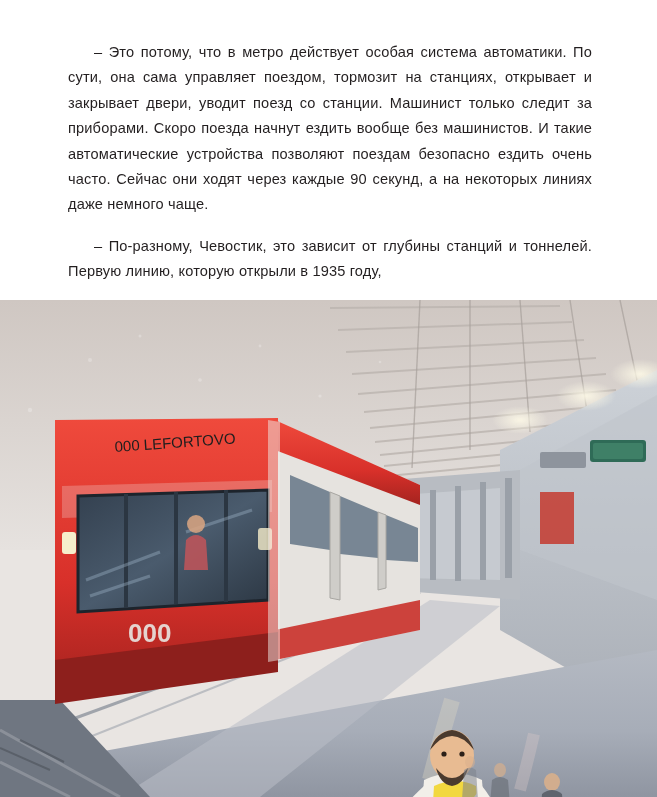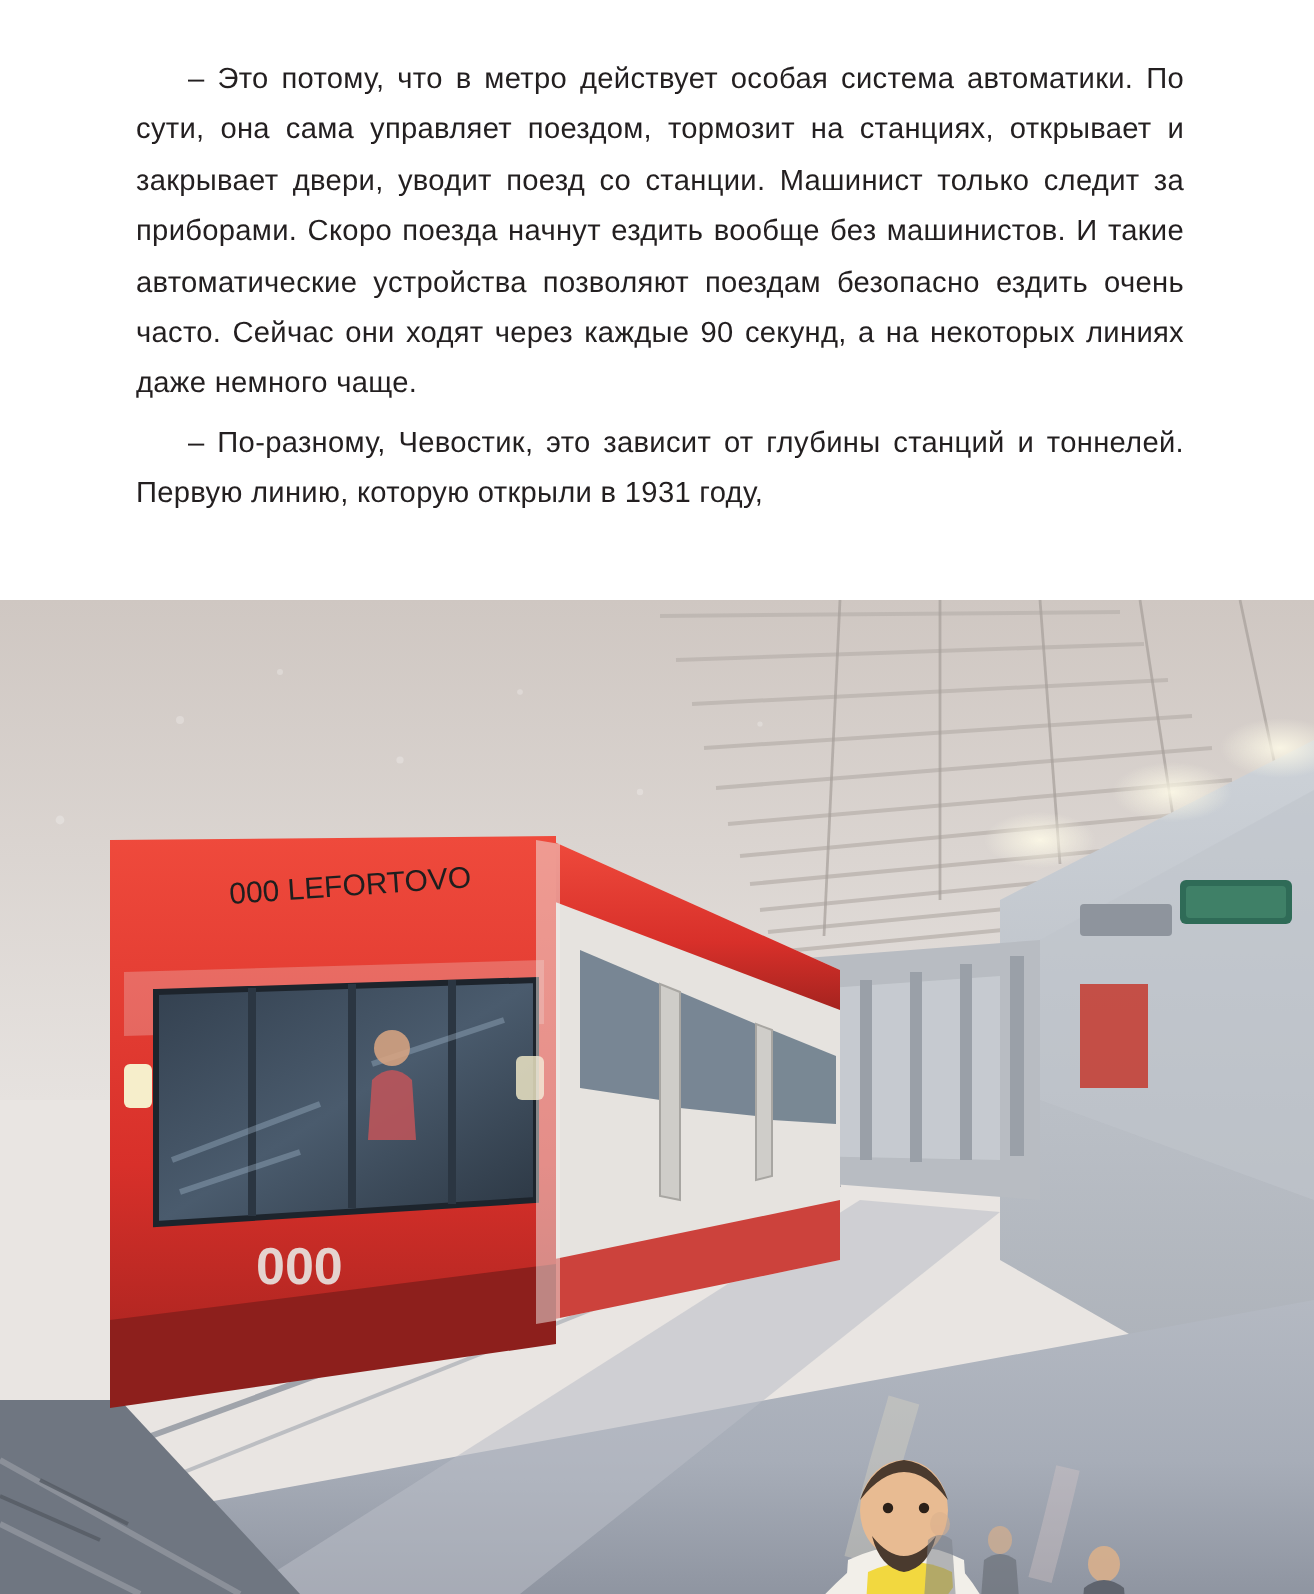--- a/index.html
+++ b/index.html
@@ -27,21 +27,21 @@
     left: 68px;
     top: 24px;
     width: 524px;
     font-size: 14.6px;
     line-height: 25.4px;
     color: #231f20;
     text-align: justify;
     letter-spacing: 0.15px;
   }
   .para {
-    margin: 4px 0 0 0;
+    margin: 16px 0 0 0;
     text-indent: 26px;
     text-align: justify;
     text-align-last: left;
   }
 
   
   .illustration {
     position: absolute;
     left: 0;
     top: 300px;
@@ -51,21 +51,21 @@
   }
   .illustration svg { display: block; }
 </style>
 </head>
 <body>
 
 <div class="page">
 
   <div class="text-block">
     <p class="para">– Это потому, что в метро действует особая система автоматики. По сути, она сама управляет поездом, тормозит на станциях, открывает и закрывает двери, уводит поезд со станции. Машинист только следит за приборами. Скоро поезда начнут ездить вообще без машинистов. И такие автоматические устройства позволяют поездам безопасно ездить очень часто. Сейчас они ходят через каждые 90 секунд, а на некоторых линиях даже немного чаще.</p>
-    <p class="para">– По-разному, Чевостик, это зависит от глубины станций и тоннелей. Первую линию, которую открыли в 1931 году,</p>
+    <p class="para">– По-разному, Чевостик, это зависит от глубины станций и тоннелей. Первую линию, которую открыли в 1935 году,</p>
   </div>
 
   <div class="illustration">
     <svg width="657" height="497" viewBox="0 0 657 497" xmlns="http://www.w3.org/2000/svg">
       <defs>
         <linearGradient id="ceilGrad" x1="0" y1="0" x2="0" y2="1">
           <stop offset="0%" stop-color="#cfc7c2"></stop>
           <stop offset="100%" stop-color="#e6e2df"></stop>
         </linearGradient>
         <linearGradient id="floorGrad" x1="0" y1="0" x2="0" y2="1">

